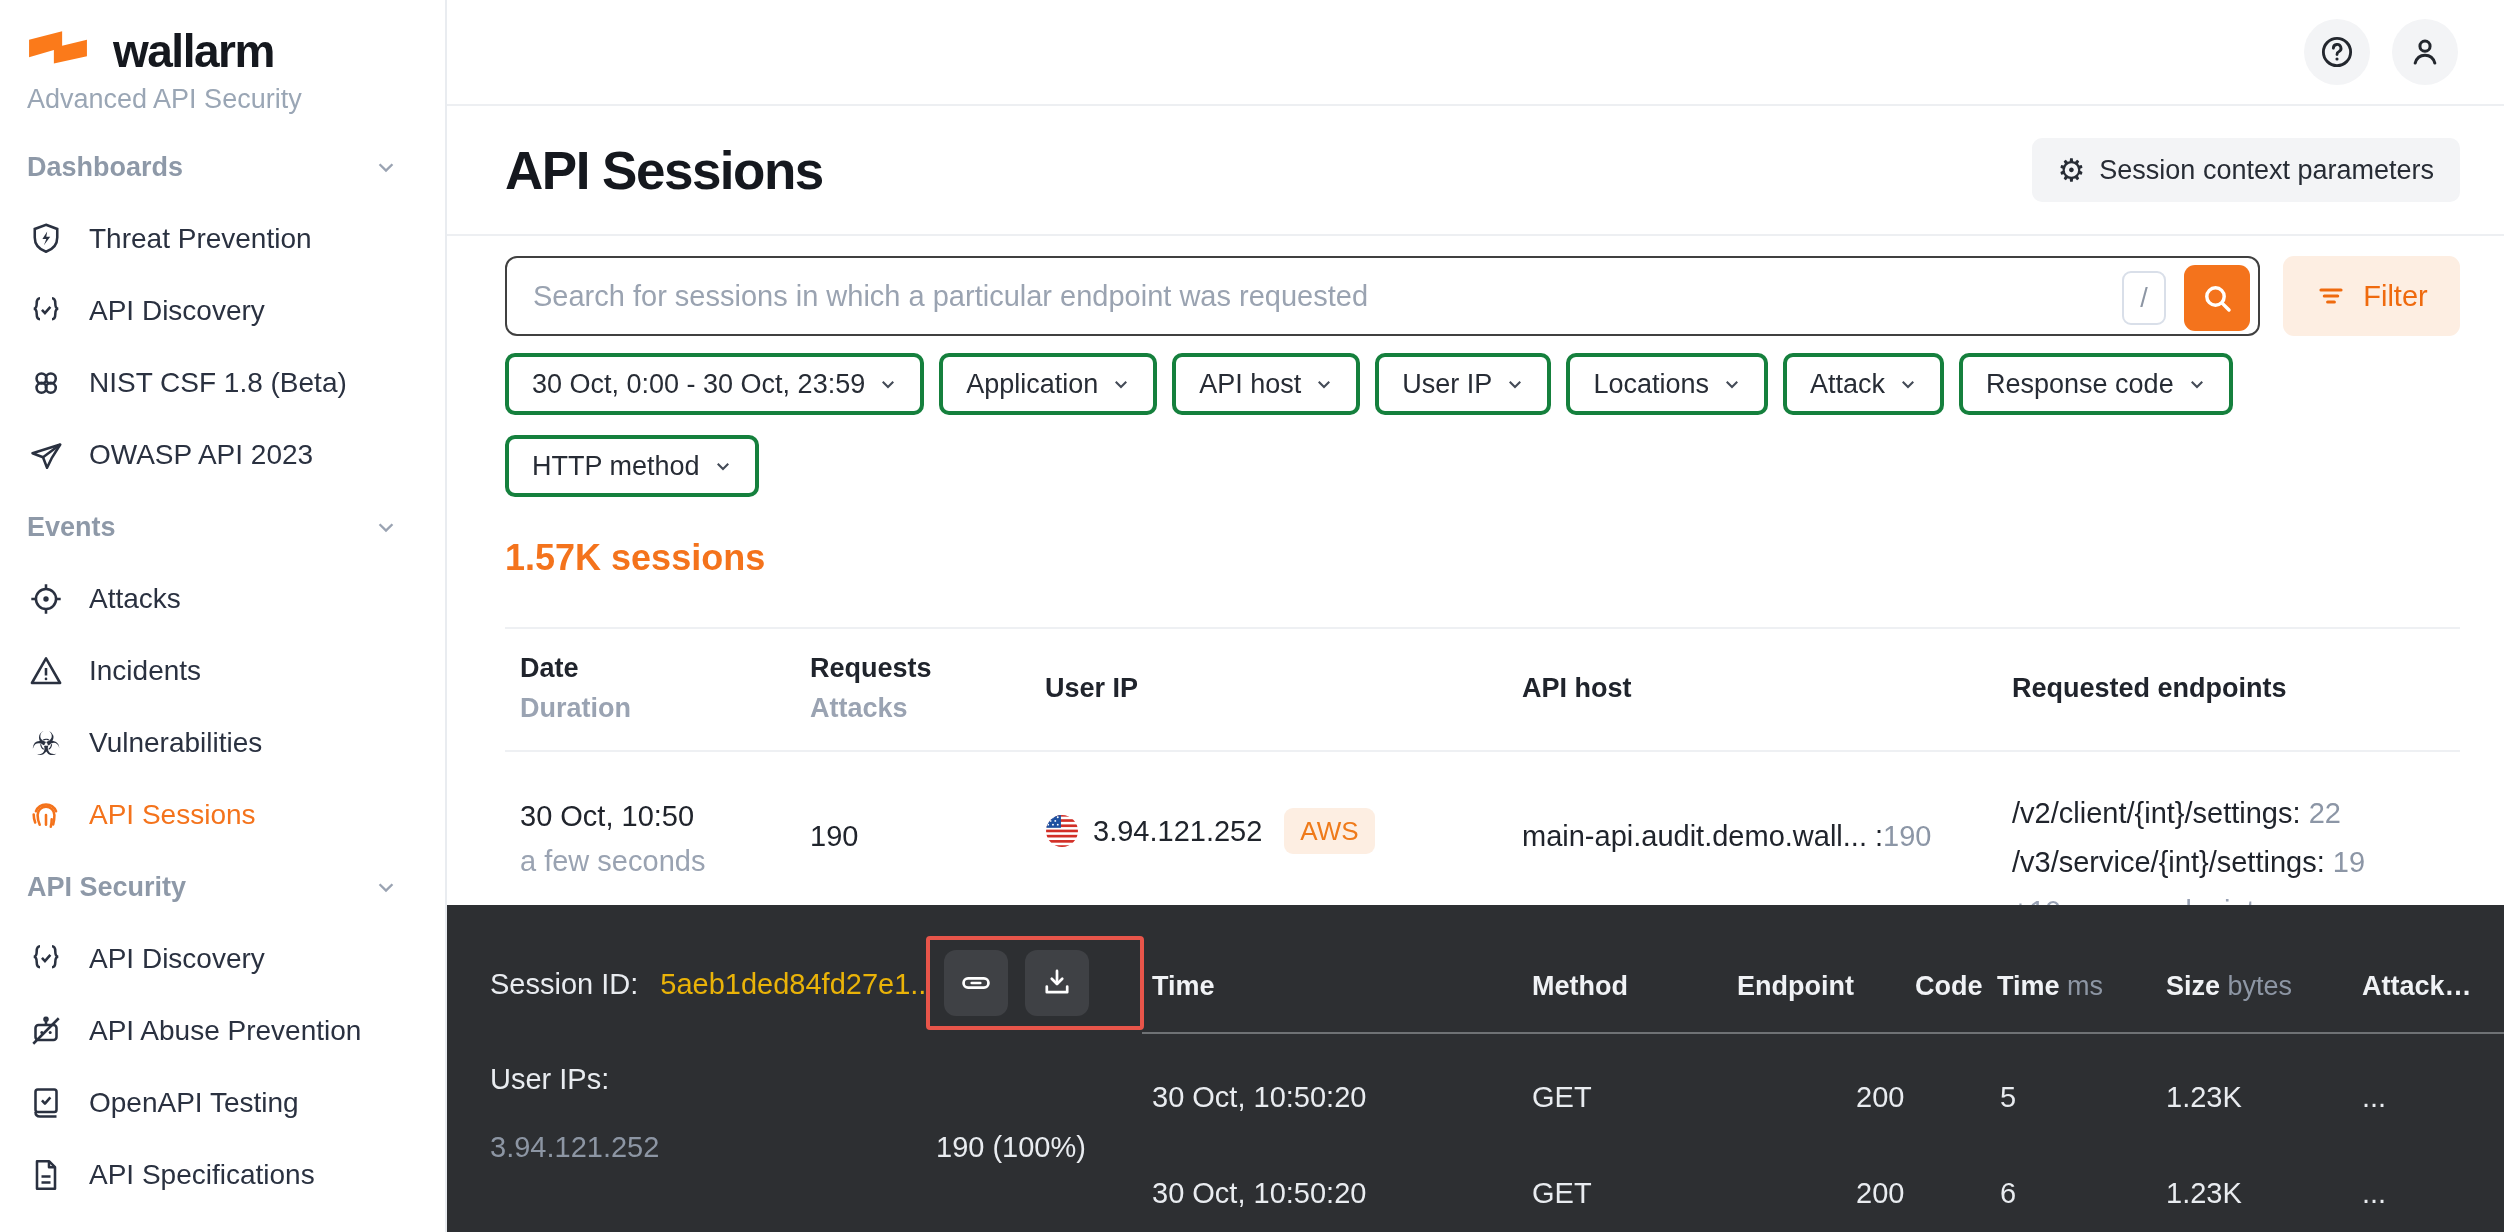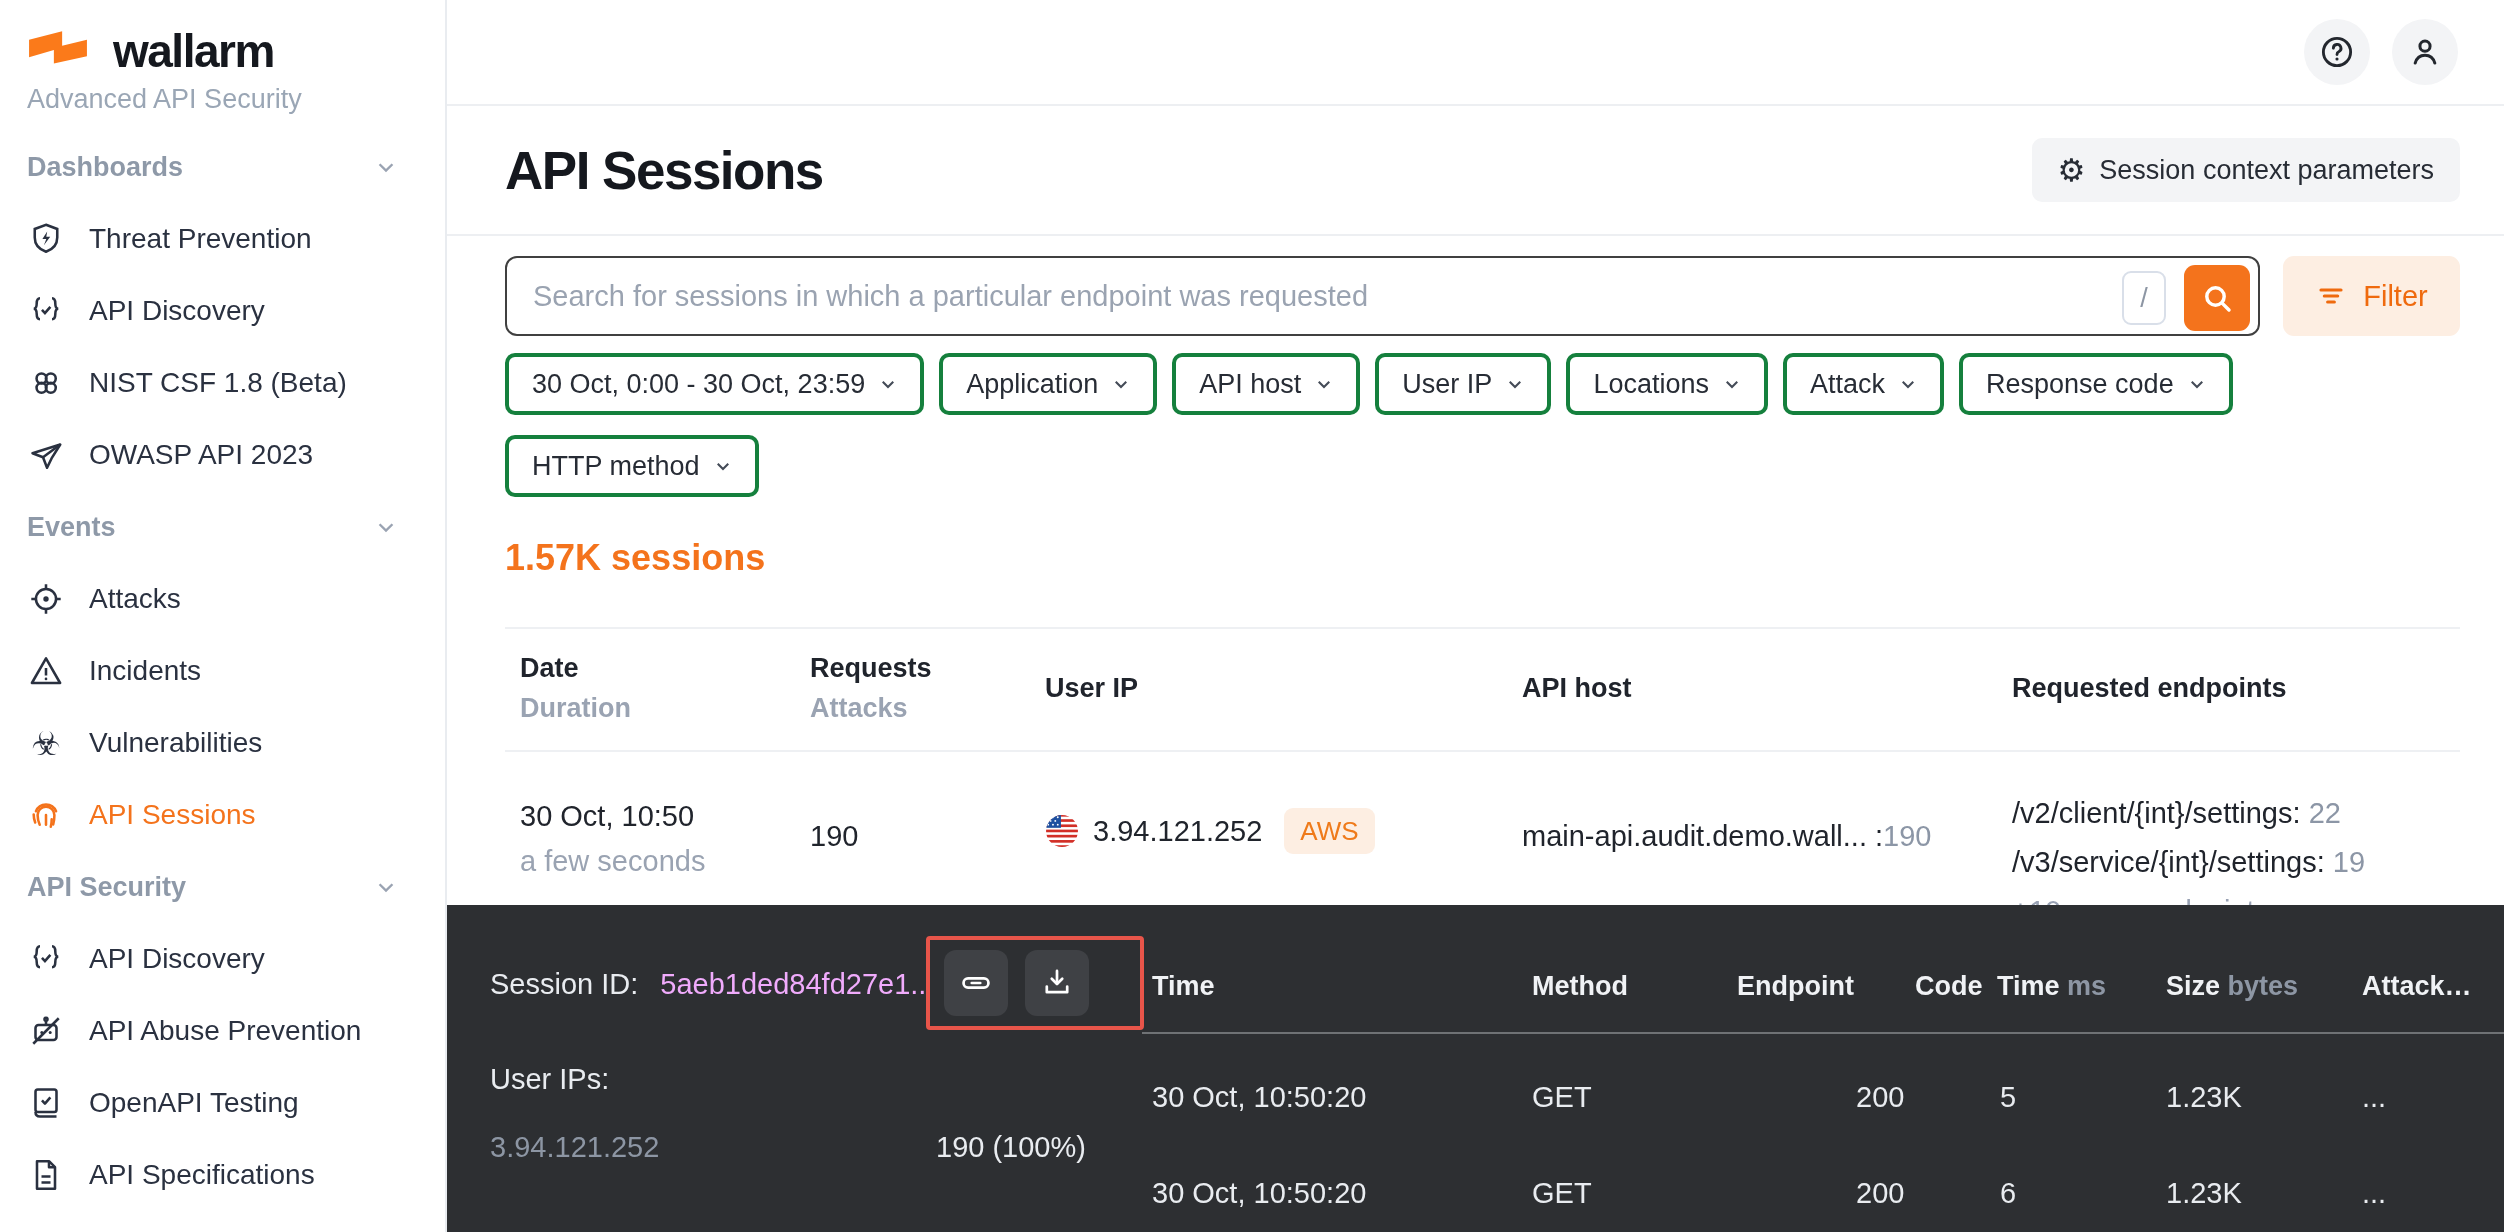--- a/index.html
+++ b/index.html
@@ -63,25 +63,25 @@
   .cell-ep { font-size:29px; line-height:49px; padding-top:5px; }
   .ep-path { color:#20242c; }
   .ep-count { color:#8c96a6; }
   .ep-more { color:#98a1b3; cursor:pointer; }
 
   
   .detail-panel { position:absolute; left:447px; top:905px; width:2057px; height:327px; background:#2d2f32; z-index:5; }
   .dp { position:absolute; white-space:nowrap; }
   .dp-session { left:43px; top:63px; display:flex; gap:22px; font-size:29px; }
   .dp-session .lab { color:#e9ecf0; }
-  .dp-session .val { color:#f0abfc; }
+  .dp-session .val { color:#eab308; }
   .dp-btn { position:absolute; width:64px; height:66px; border:none; border-radius:12px; background:#3f4145; color:#fff; display:flex; align-items:center; justify-content:center; cursor:pointer; }
   .dp-annotation { position:absolute; left:479px; top:31px; width:218px; height:94px; border:4px solid #e8554a; border-radius:4px; }
   .dp-h { top:66px; font-size:27px; font-weight:700; color:#f0f2f5; }
-  .dp-h .unit { color:#8d96a4; font-weight:700; }
+  .dp-h .unit { color:#8d96a4; font-weight:400; }
   .dp-divider { position:absolute; left:695px; right:0; top:127px; height:2px; background:#6f7275; }
   .dp-t { font-size:29px; color:#e9ecf0; }
   .dp-gray { color:#8d96a4; }
   svg.ic { display:block; }
 </style>
 </head>
 <body>
 
 <div class="stage">
 

